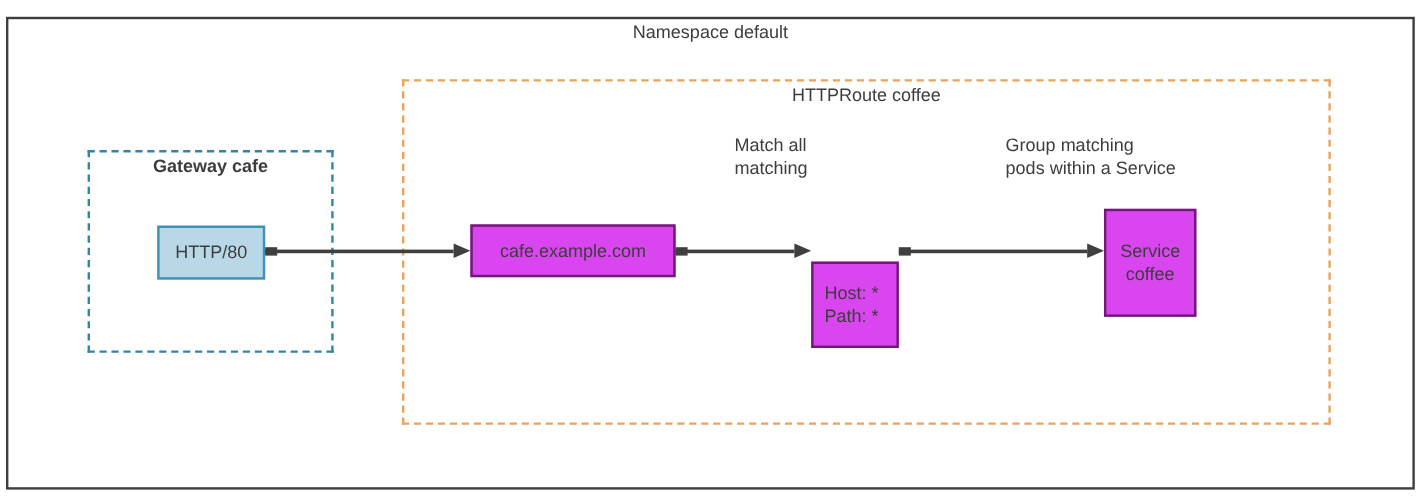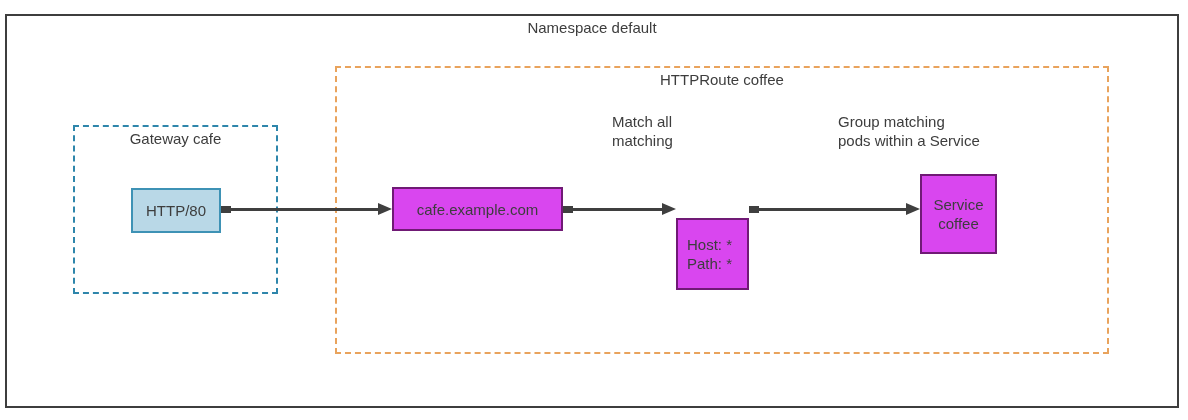--- a/index.html
+++ b/index.html
@@ -32,20 +32,21 @@
     left: 335px; top: 66px;
     width: 774px; height: 288px;
     border: 2px dashed #e9a35c;
     box-sizing: border-box;
   }
   .gateway-box {
     left: 73px; top: 125px;
     width: 205px; height: 169px;
     border: 2px dashed #2e86ab;
     box-sizing: border-box;
+    font-weight: bold;
   }
   .frame-label {
     position: absolute;
     top: 2px; left: 0; right: 0;
     text-align: center;
     white-space: nowrap;
   }
 
   
   .node {
@@ -61,21 +62,21 @@
     border: 2px solid #3e92b5;
   }
   .node.orange {
     background: #d946ef;
     border: 2px solid #701a75;
   }
   .listener-node { left: 131px; top: 188px; width: 90px;  height: 45px; }
   .hostname-node { left: 392px; top: 187px; width: 171px; height: 44px; }
   .match-node    { left: 676px; top: 174px; width: 73px;  height: 72px;
                    justify-content: flex-start; padding-left: 9px; text-align: left; margin-top: 44px; }
-  .service-node  { left: 920px; top: 174px; width: 77px;  height: 80px; }
+  .service-node  { left: 920px; top: 174px; width: 77px;  height: 90px; }
 
   .caption {
     text-align: left;
     top: 112px;
   }
   .match-caption   { left: 612px; width: 200px; }
   .service-caption { left: 838px; width: 240px; }
 
   
   .arrow-line {

